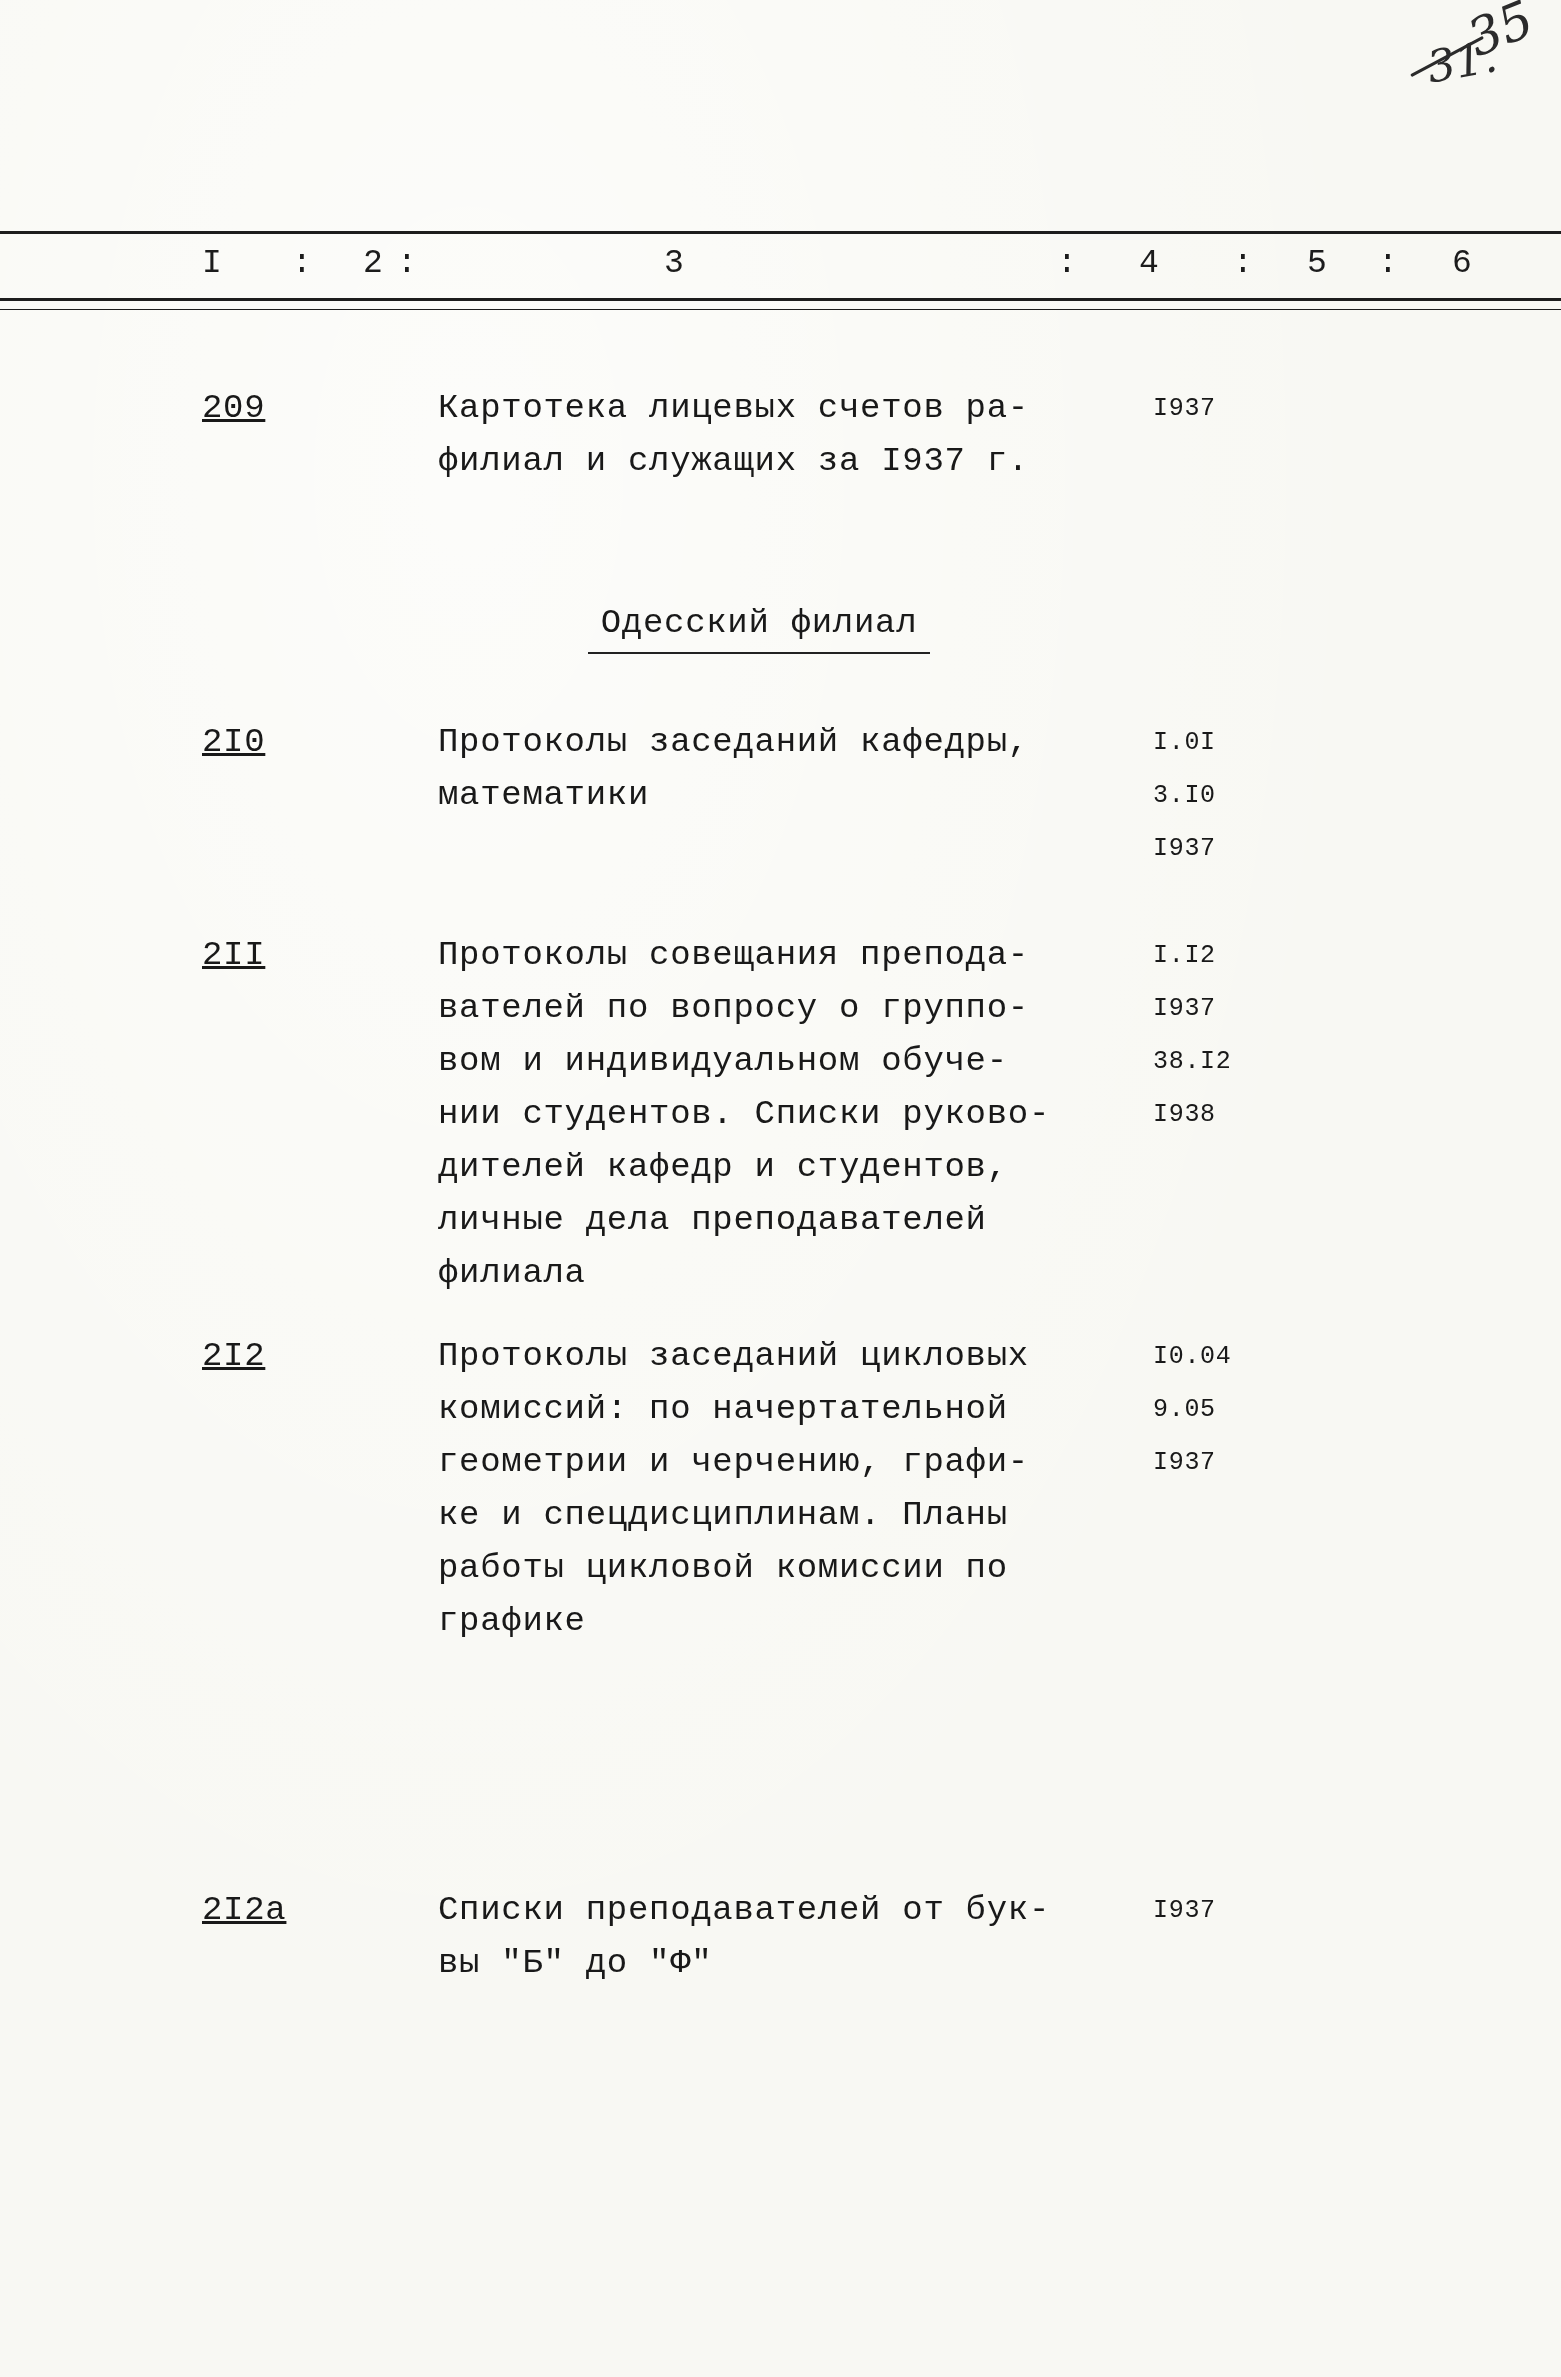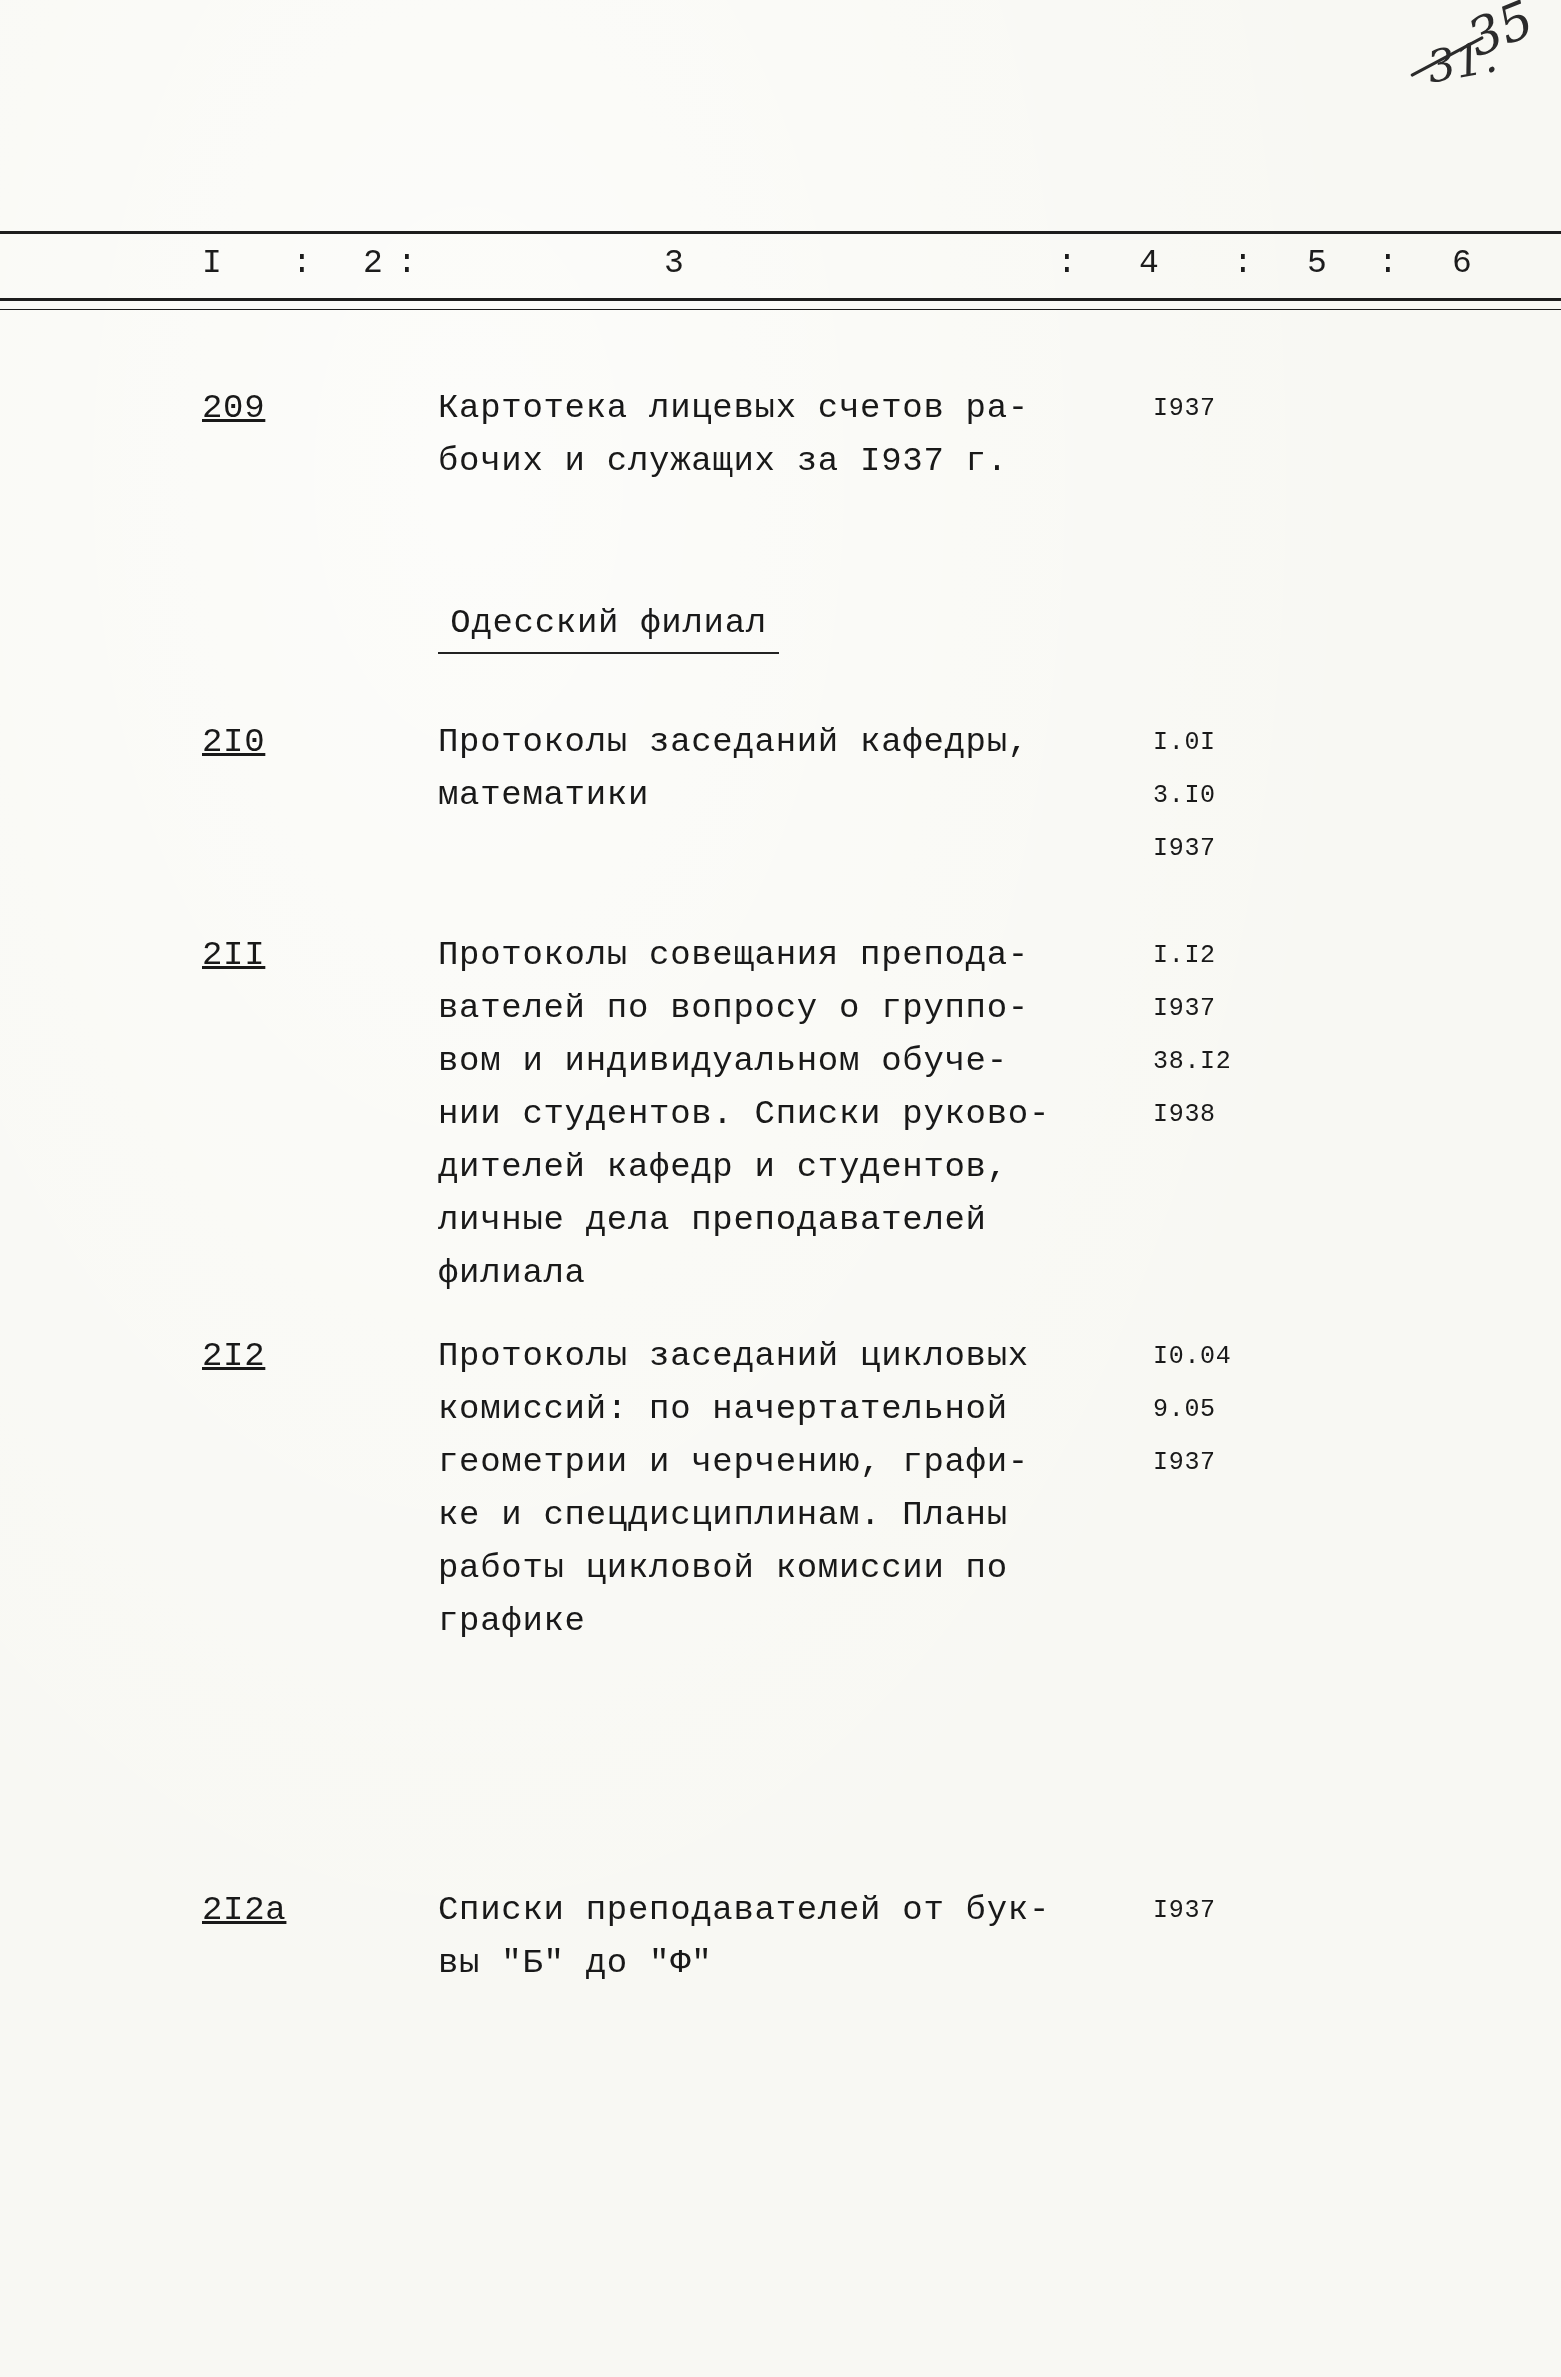--- a/index.html
+++ b/index.html
@@ -61,21 +61,21 @@
     font-size: 25px;
     line-height: 53px;
     letter-spacing: 0.7px;
   }
   .lines { white-space: pre-line; }
 
   .section-wrap {
     position: absolute;
     left: 438px;
     width: 642px;
-    text-align: left;
+    text-align: center;
   }
   .section-title {
     display: inline-block;
     font-size: 34px;
     line-height: 45px;
     letter-spacing: 0.7px;
     padding: 0 12.3px 5.5px 12.3px;
     border-bottom: 2.7px solid #222;
   }
 
@@ -129,21 +129,21 @@
   <span class="header-cell" style="left:1057px">:</span>
   <span class="header-cell" style="left:1139px">4</span>
   <span class="header-cell" style="left:1233px">:</span>
   <span class="header-cell" style="left:1307px">5</span>
   <span class="header-cell" style="left:1378px">:</span>
   <span class="header-cell" style="left:1452px">6</span>
 
   <div>
     <div class="entry-num" style="top:382px">209</div>
     <div class="entry-desc lines" style="top:382px">Картотека лицевых счетов ра-
-бочих и служащих за I937 г.</div>
+филиал и служащих за I937 г.</div>
     <div class="entry-dates lines" style="top:382px">I937</div>
   </div>
 
   <div class="section-wrap" style="top:601px">
     <span class="section-title">Одесский филиал</span>
   </div>
 
   <div>
     <div class="entry-num" style="top:716px">2I0</div>
     <div class="entry-desc lines" style="top:716px">Протоколы заседаний кафедры,

